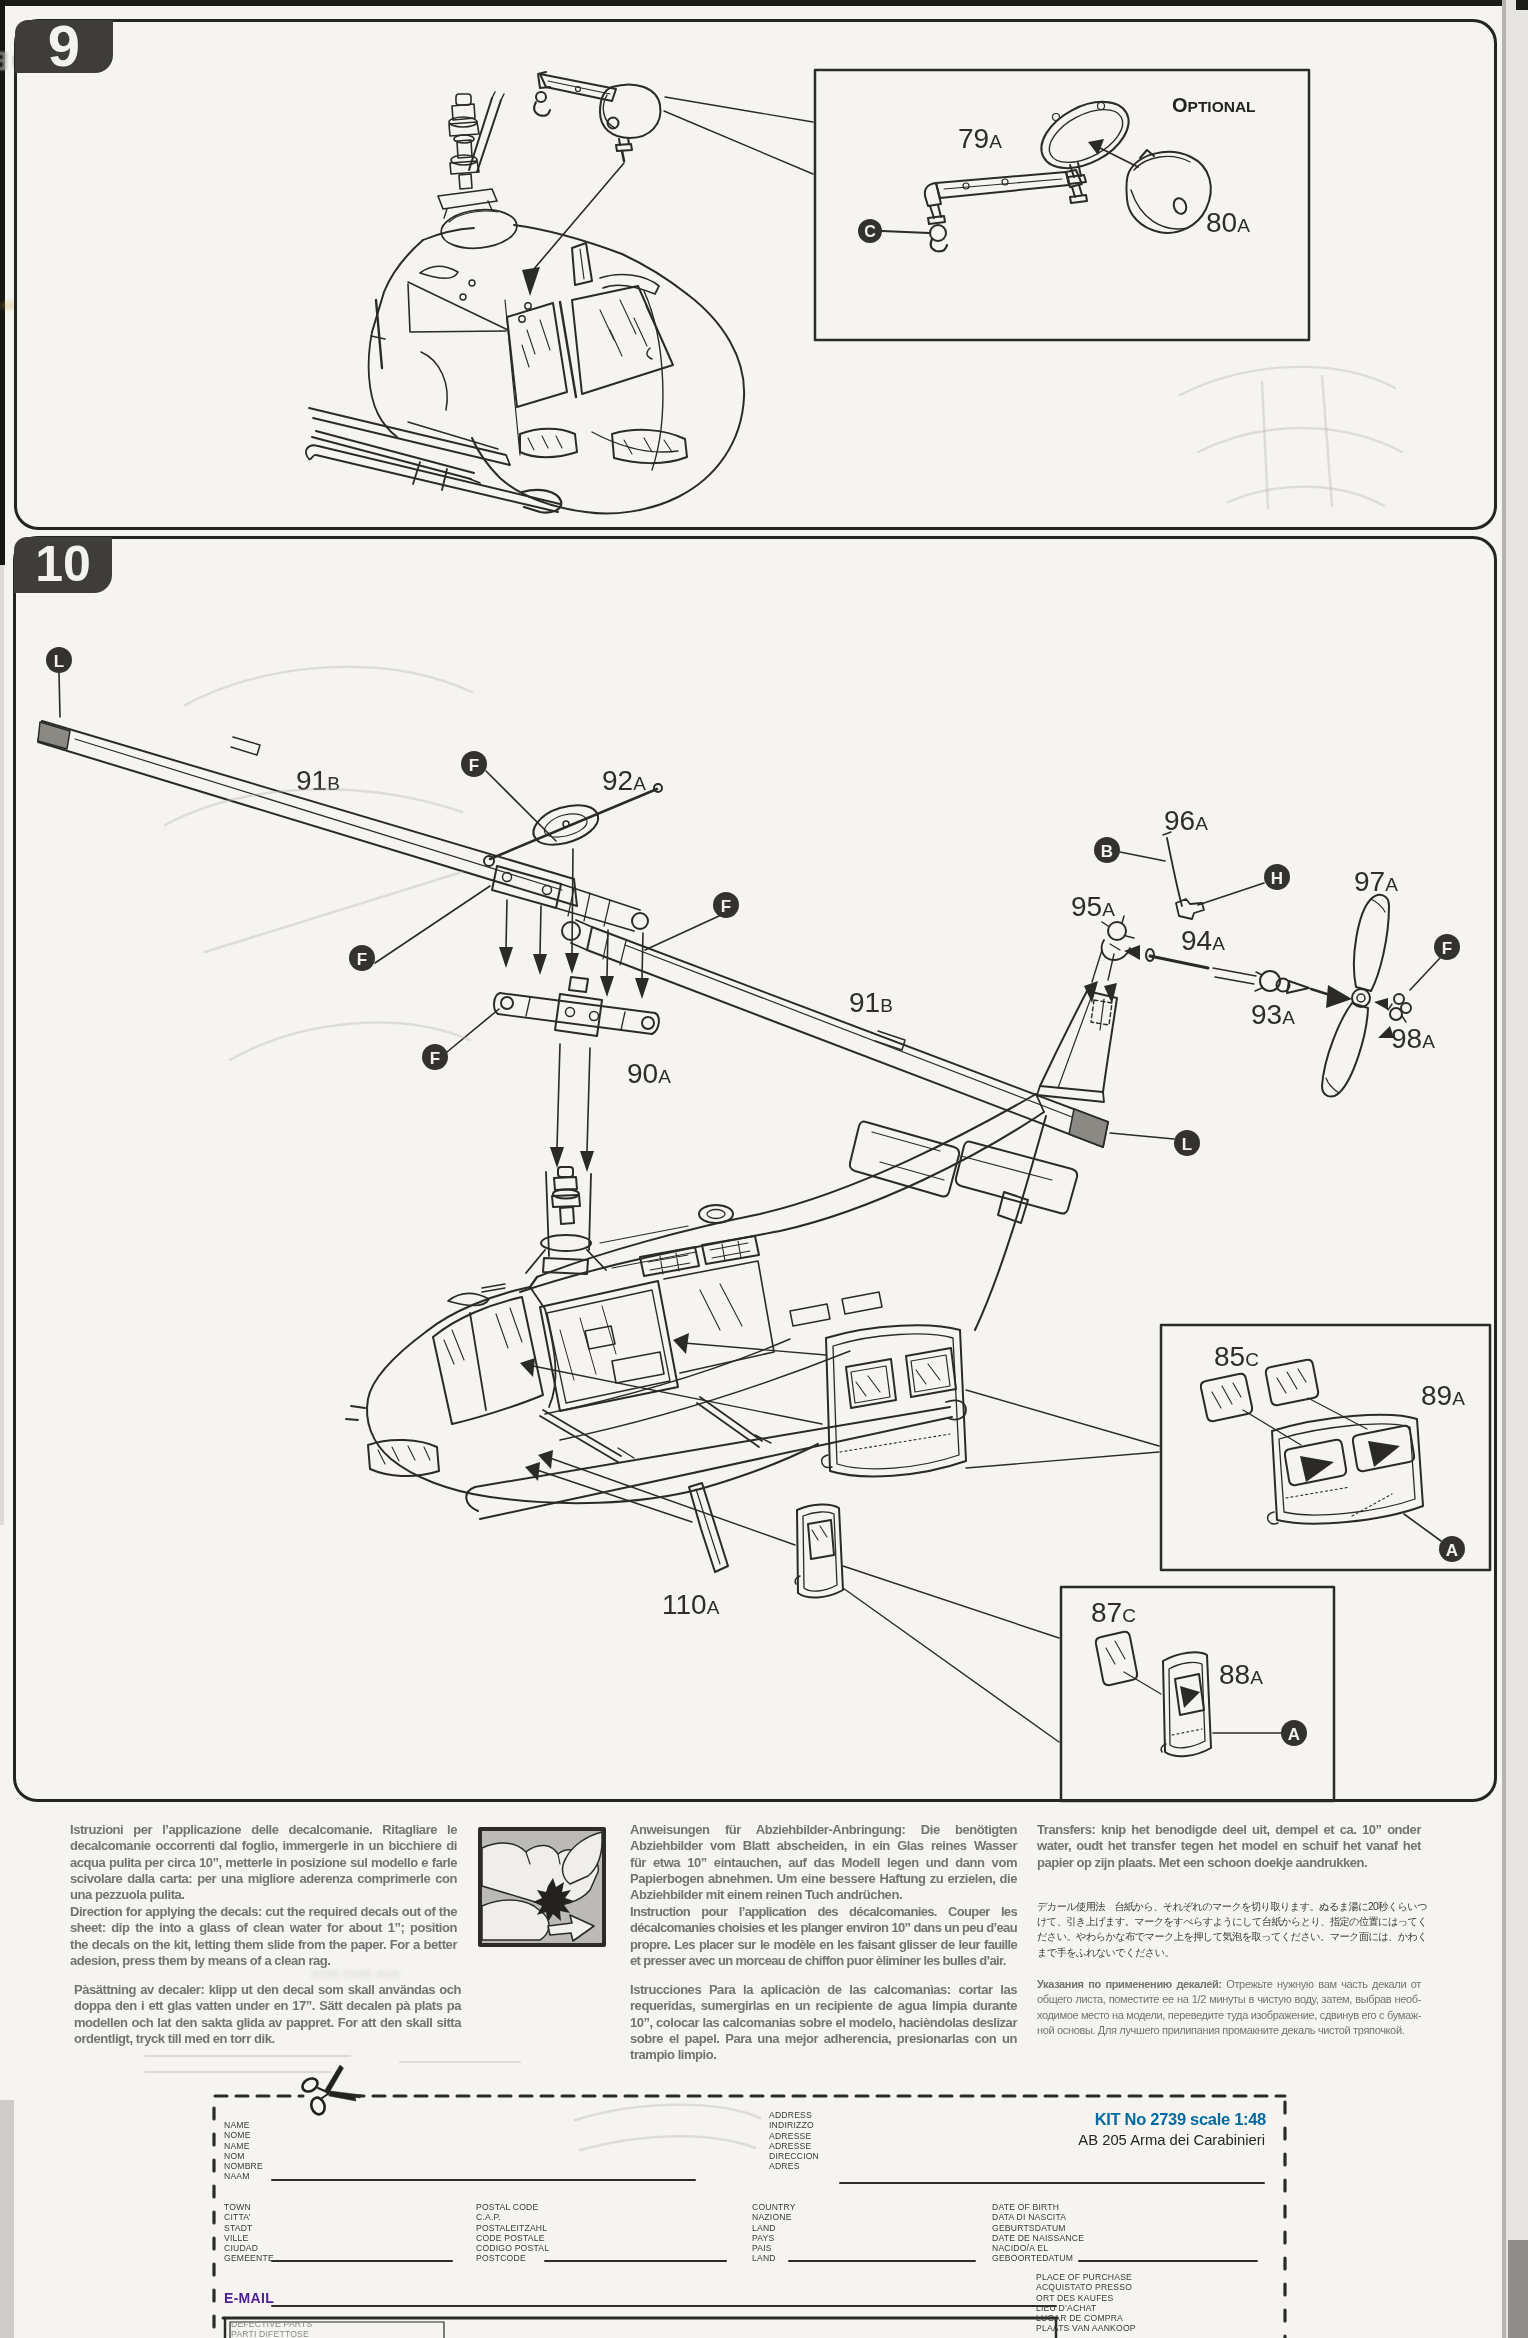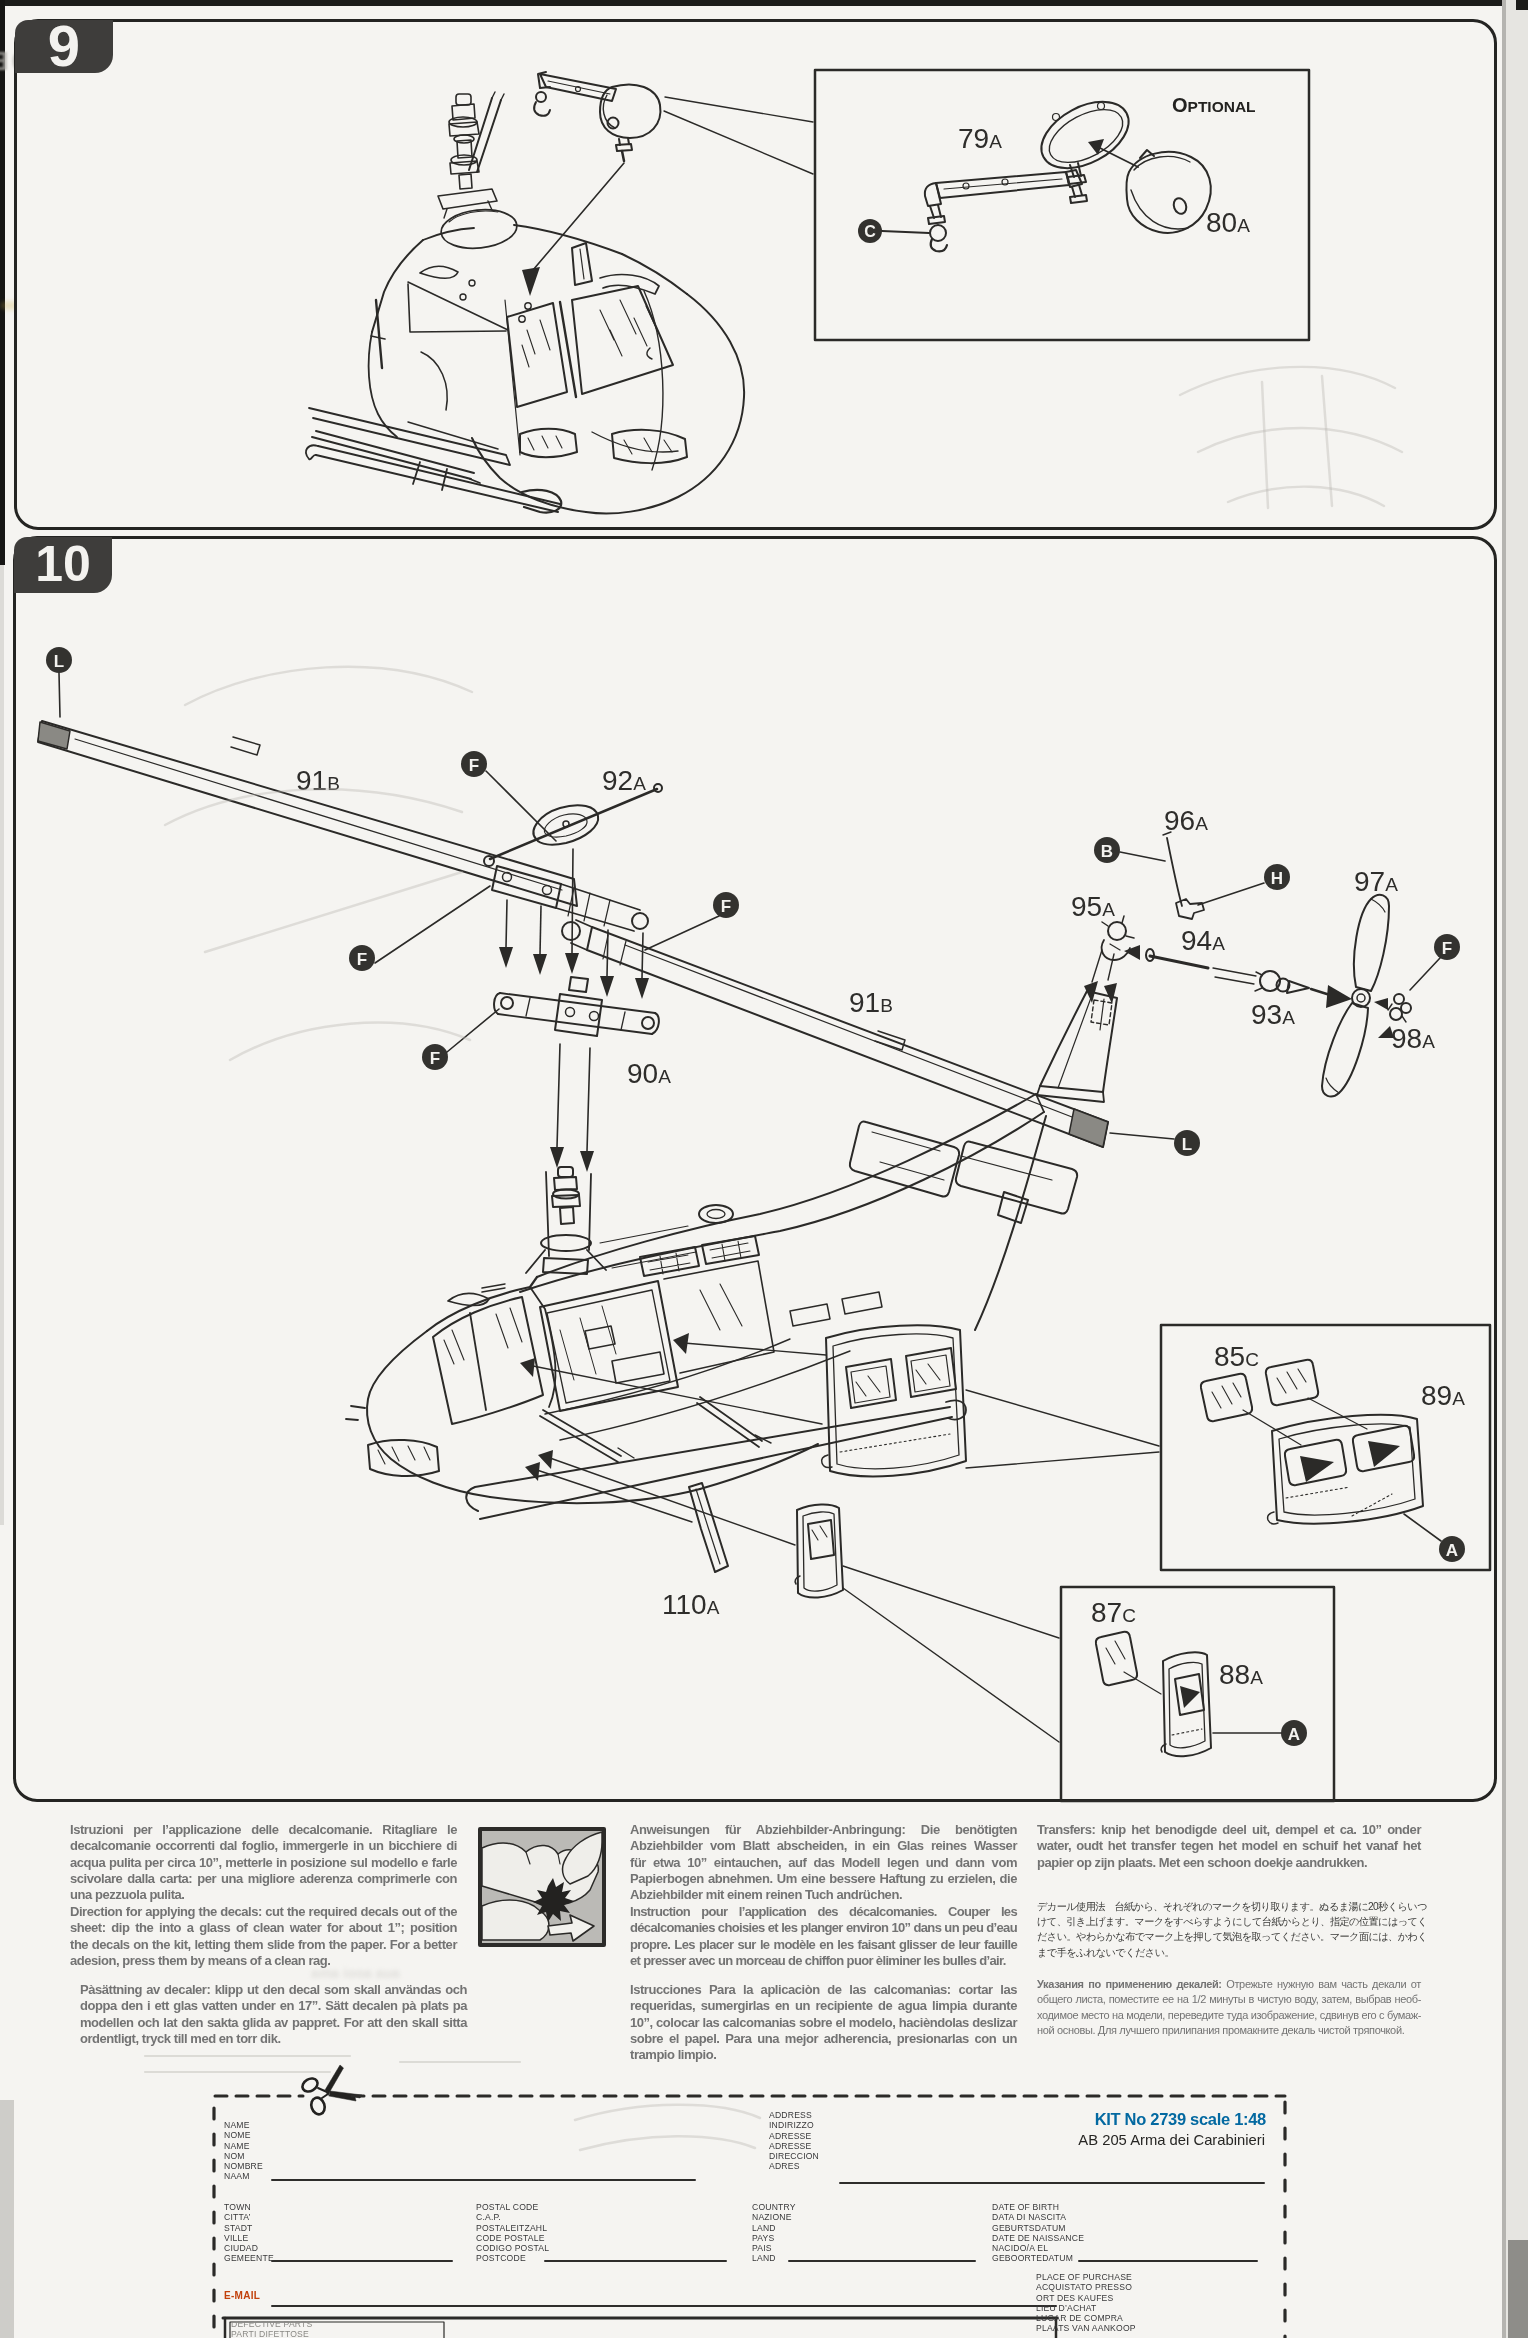--- a/index.html
+++ b/index.html
@@ -540,21 +540,21 @@
     <div>acqua pulita per circa 10”, metterle in posizione sul modello e farle</div>
     <div>scivolare dalla carta: per una migliore aderenza comprimerle con</div>
     <div class="last">una pezzuola pulita.</div>
   </div>
 <div class="par" style="left:70px;top:1904px;width:387px">
     <div>Direction for applying the decals: cut the required decals out of the</div>
     <div>sheet: dip the into a glass of clean water for about 1”; position</div>
     <div>the decals on the kit, letting them slide from the paper. For a better</div>
     <div class="last">adesion, press them by means of a clean rag.</div>
   </div>
-<div class="par" style="left:80px;top:1982px;width:387px">
+<div class="par" style="left:74px;top:1982px;width:387px">
     <div>Pàsättning av decaler: klipp ut den decal som skall användas och</div>
     <div>doppa den i ett glas vatten under en 17”. Sätt decalen pà plats pa</div>
     <div>modellen och lat den sakta glida av pappret. For att den skall sitta</div>
     <div class="last">ordentligt, tryck till med en torr dik.</div>
   </div>
 
 <div class="par" style="left:630px;top:1822px;width:387px">
     <div>Anweisungen für Abziehbilder-Anbringung: Die benötigten</div>
     <div>Abziehbilder vom Blatt abscheiden, in ein Glas reines Wasser</div>
     <div>für etwa 10” eintauchen, auf das Modell legen und dann vom</div>
@@ -593,16 +593,16 @@
     <div class="last">ной основы. Для лучшего прилипания промакните декаль чистой тряпочкой.</div>
   </div>
 
 <div class="flabel" style="left:224px;top:2120px">NAME<br>NOME<br>NAME<br>NOM<br>NOMBRE<br>NAAM</div>
 <div class="flabel" style="left:224px;top:2202px">TOWN<br>CITTA’<br>STADT<br>VILLE<br>CIUDAD<br>GEMEENTE</div>
 <div class="flabel" style="left:476px;top:2202px">POSTAL CODE<br>C.A.P.<br>POSTALEITZAHL<br>CODE POSTALE<br>CODIGO POSTAL<br>POSTCODE</div>
 <div class="flabel" style="left:752px;top:2202px">COUNTRY<br>NAZIONE<br>LAND<br>PAYS<br>PAIS<br>LAND</div>
 <div class="flabel" style="left:769px;top:2110px">ADDRESS<br>INDIRIZZO<br>ADRESSE<br>ADRESSE<br>DIRECCION<br>ADRES</div>
 <div class="flabel" style="left:992px;top:2202px">DATE OF BIRTH<br>DATA DI NASCITA<br>GEBURTSDATUM<br>DATE DE NAISSANCE<br>NACIDO/A EL<br>GEBOORTEDATUM</div>
 <div class="flabel" style="left:1036px;top:2272px">PLACE OF PURCHASE<br>ACQUISTATO PRESSO<br>ORT DES KAUFES<br>LIEU D’ACHAT<br>LUGAR DE COMPRA<br>PLAATS VAN AANKOOP</div>
-<div class="abs" style="left:224px;top:2290px;color:#c2410c;font-size:10px;font-weight:bold;letter-spacing:0.3px">E-MAIL</div>
+<div class="abs" style="left:224px;top:2290px;color:#4c1d95;font-size:14px;font-weight:bold;letter-spacing:0.3px">E-MAIL</div>
 <div class="flabel" style="left:231px;top:2319px;color:#8a8985">DEFECTIVE PARTS<br>PARTI DIFETTOSE</div>
 <div class="abs" style="right:262px;top:2110px;color:#0369a1;font-size:16.5px;font-weight:bold;letter-spacing:-0.3px;white-space:nowrap">KIT No 2739 scale 1:48</div>
 <div class="abs" style="right:263px;top:2132px;color:#272624;font-size:14.8px;font-weight:normal;white-space:nowrap">AB 205 Arma dei Carabinieri</div>
 
 </body></html>

